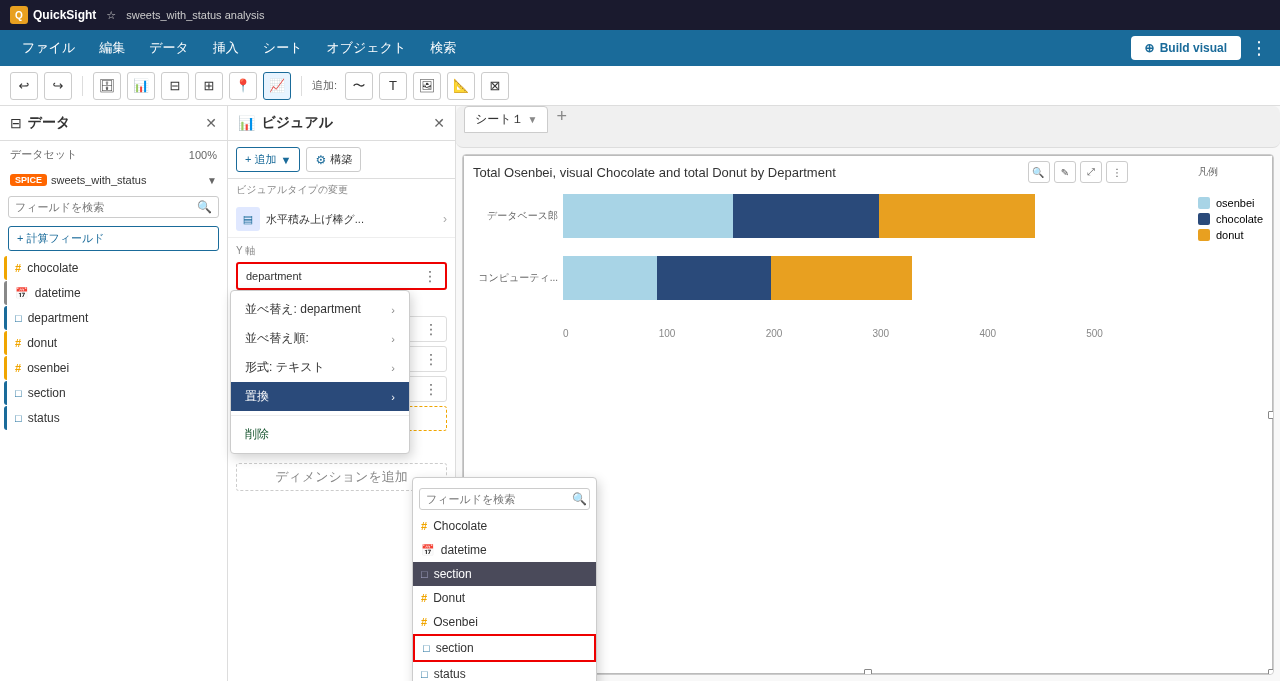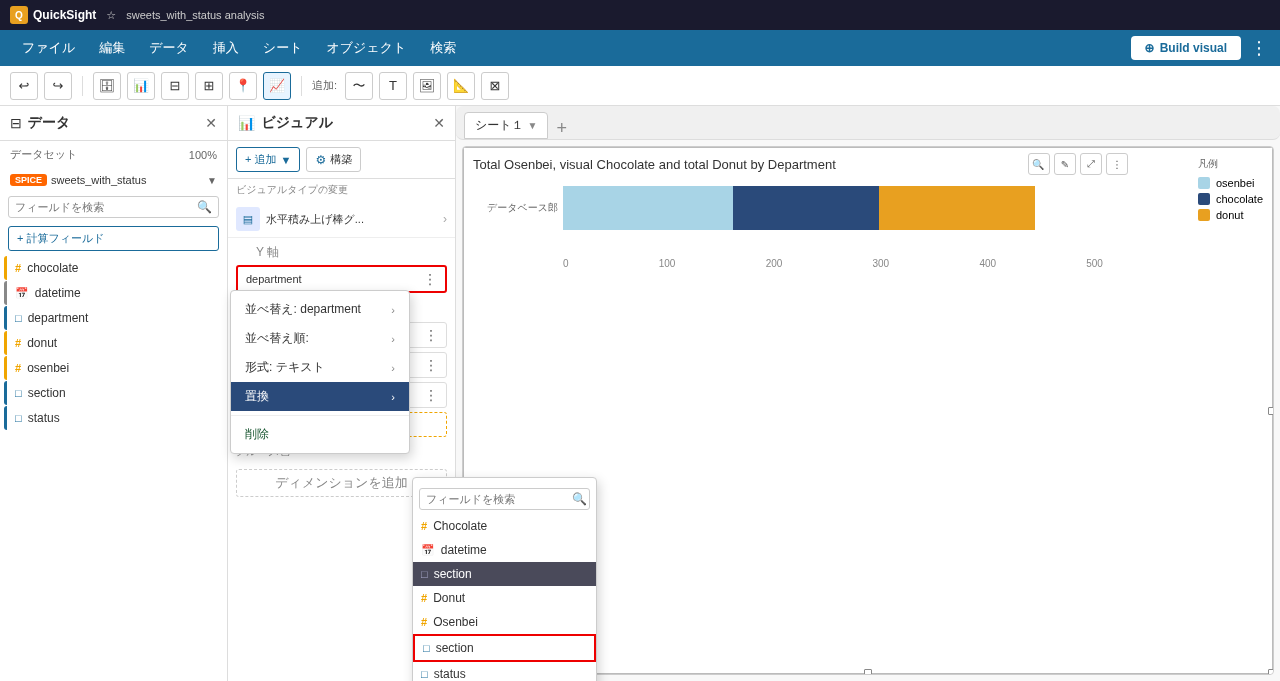--- a/index.html
+++ b/index.html
@@ -226,21 +226,21 @@
     .visual-type-item {
       display: flex; align-items: center; gap: 6px;
       padding: 6px 8px; cursor: pointer;
       border-bottom: 1px solid #eee;
     }
     .visual-type-icon { width: 24px; height: 24px; background: #e0e8ff; border-radius: 3px; display: flex; align-items: center; justify-content: center; font-size: 11px; color: #1a6b9a; }
     .visual-type-name { font-size: 11px; color: #333; flex: 1; }
     .visual-type-arrow { color: #aaa; font-size: 12px; }
 
     .field-section-label {
-      font-size: 12px; color: #888; padding: 6px 8px 2px; margin-left: 20px;
+      font-size: 10px; color: #888; padding: 6px 8px 2px;
     }
     .field-slot {
       margin: 2px 8px;
       border: 1px solid #ddd;
       border-radius: 3px;
       padding: 4px 8px;
       font-size: 11px;
       color: #333;
       display: flex;
       align-items: center;
@@ -366,25 +366,25 @@
 
     
     #chart-area {
       flex: 1;
       background: #f8f8f8;
       display: flex;
       flex-direction: column;
     }
     #sheet-tabs {
       display: flex;
-      align-items: flex-end;
+      align-items: flex-start;
       background: #f0f0f0;
       border-bottom: 1px solid #ddd;
       padding: 0 8px;
-      height: 34px;
+      height: 42px;
       gap: 4px;
       border-radius: 7px;
     }
     .sheet-tab {
       display: flex;
       align-items: center;
       gap: 4px;
       background: #fff;
       border: 1px solid #ccc;
       border-radius: 4px 4px 0 0;
@@ -457,21 +457,21 @@
     
     .chart-legend {
       position: absolute;
       top: 10px;
       right: 10px;
       font-size: 11px;
     }
     .chart-legend-title {
       font-size: 10px;
       color: #666;
-      margin-bottom: 6px;
+      margin-bottom: 18px;
     }
     .legend-item {
       display: flex;
       align-items: center;
       gap: 6px;
       margin-bottom: 4px;
     }
     .legend-dot {
       width: 12px; height: 12px; border-radius: 2px;
     }
@@ -767,20 +767,28 @@
 
       <div class="bar-chart" id="bar-chart-container">
       <div class="bar-row">
             <span class="bar-label">データベース郎</span>
             <div class="bar-stack">
               <div class="bar-seg-osenbei" style="width: 169.811px;"></div>
               <div class="bar-seg-chocolate" style="width: 146.226px;"></div>
               <div class="bar-seg-donut" style="width: 155.66px;"></div>
             </div>
           </div>
+          <div class="bar-row">
+            <span class="bar-label">コンピューティ...</span>
+            <div class="bar-stack">
+              <div class="bar-seg-osenbei" style="width: 94.3396px;"></div>
+              <div class="bar-seg-chocolate" style="width: 113.208px;"></div>
+              <div class="bar-seg-donut" style="width: 141.509px;"></div>
+            </div>
+          </div>
           <div class="chart-x-axis" style="padding-left: 0px; margin-top: 6px;">
             <span>0</span>
             <span>100</span>
             <span>200</span>
             <span>300</span>
             <span>400</span>
             <span>500</span>
           </div>
         </div>
     </div>

